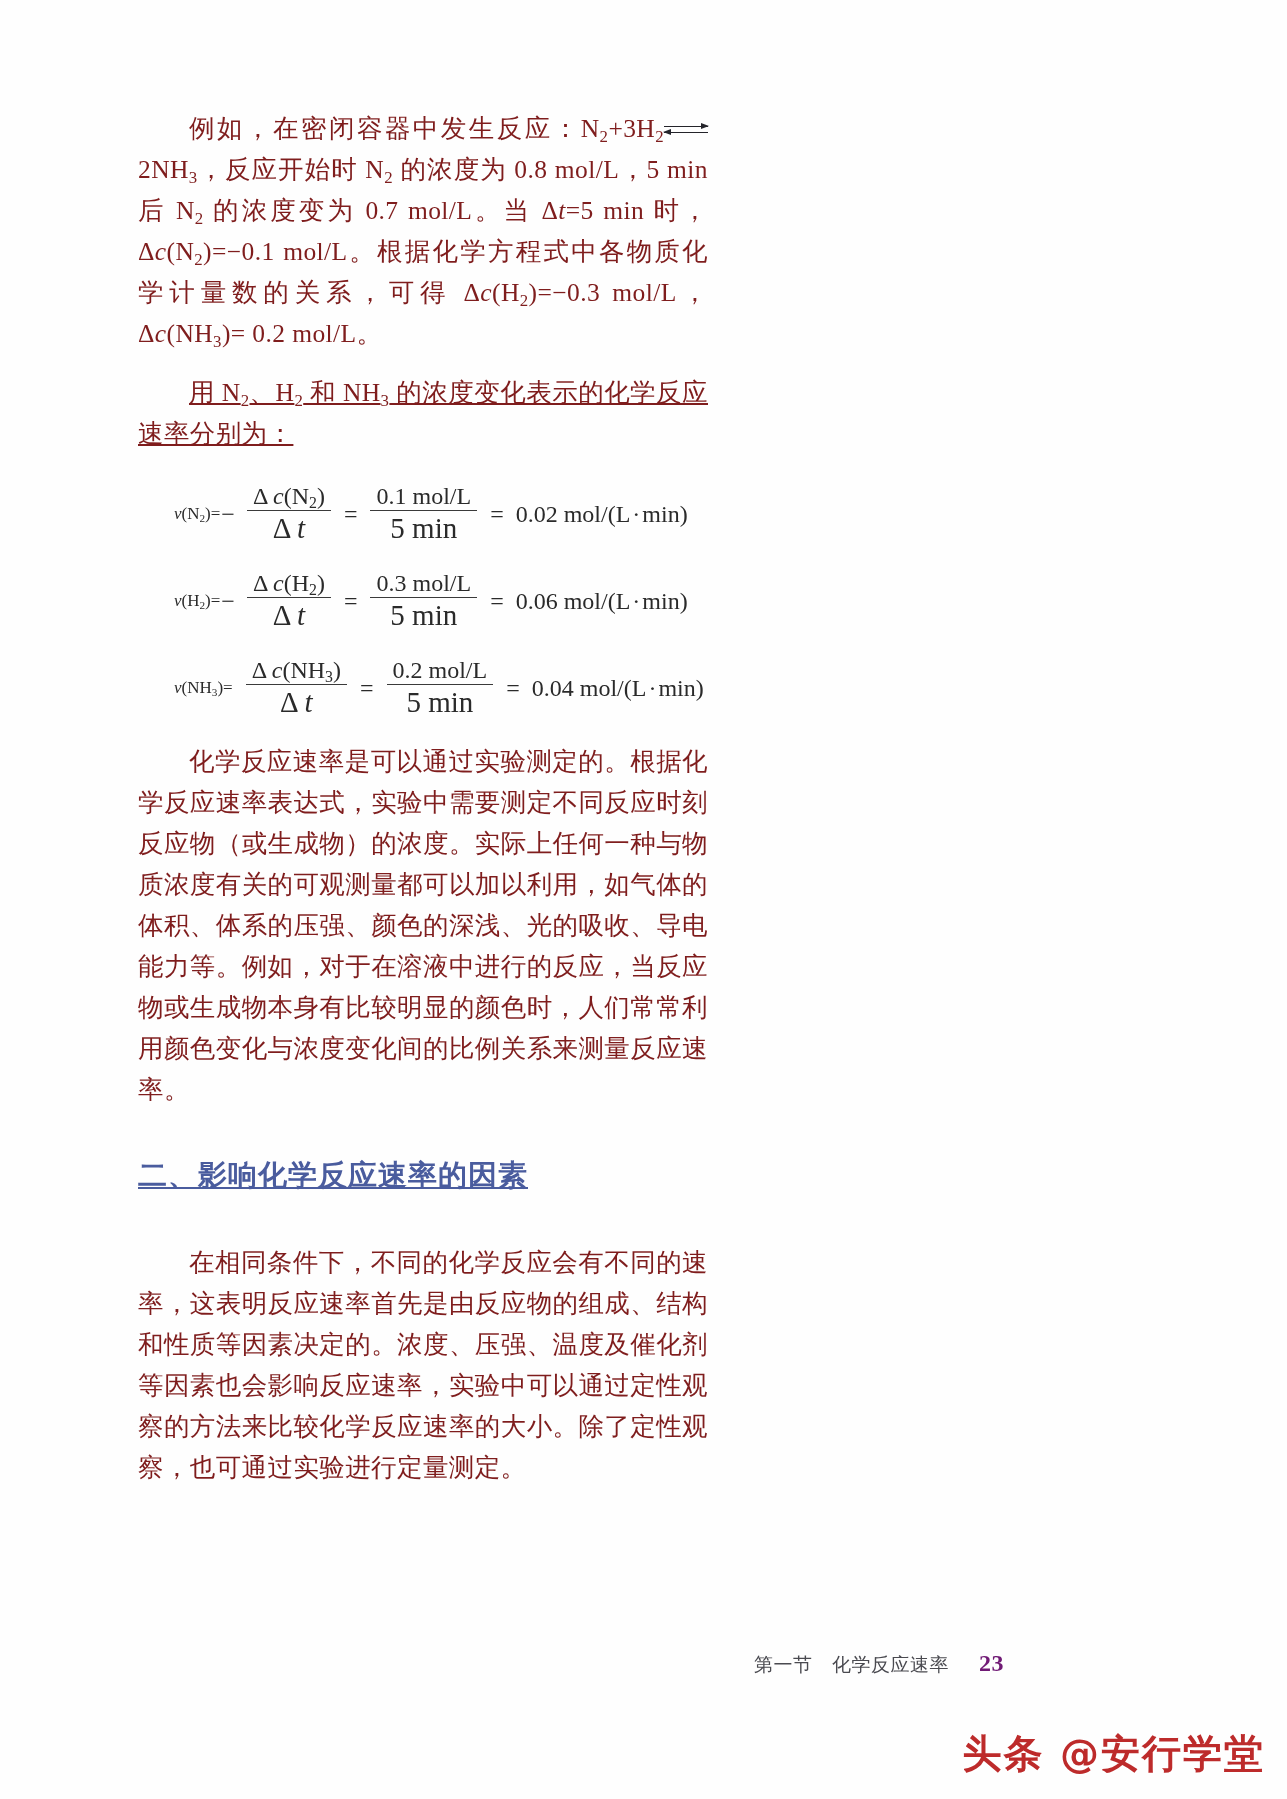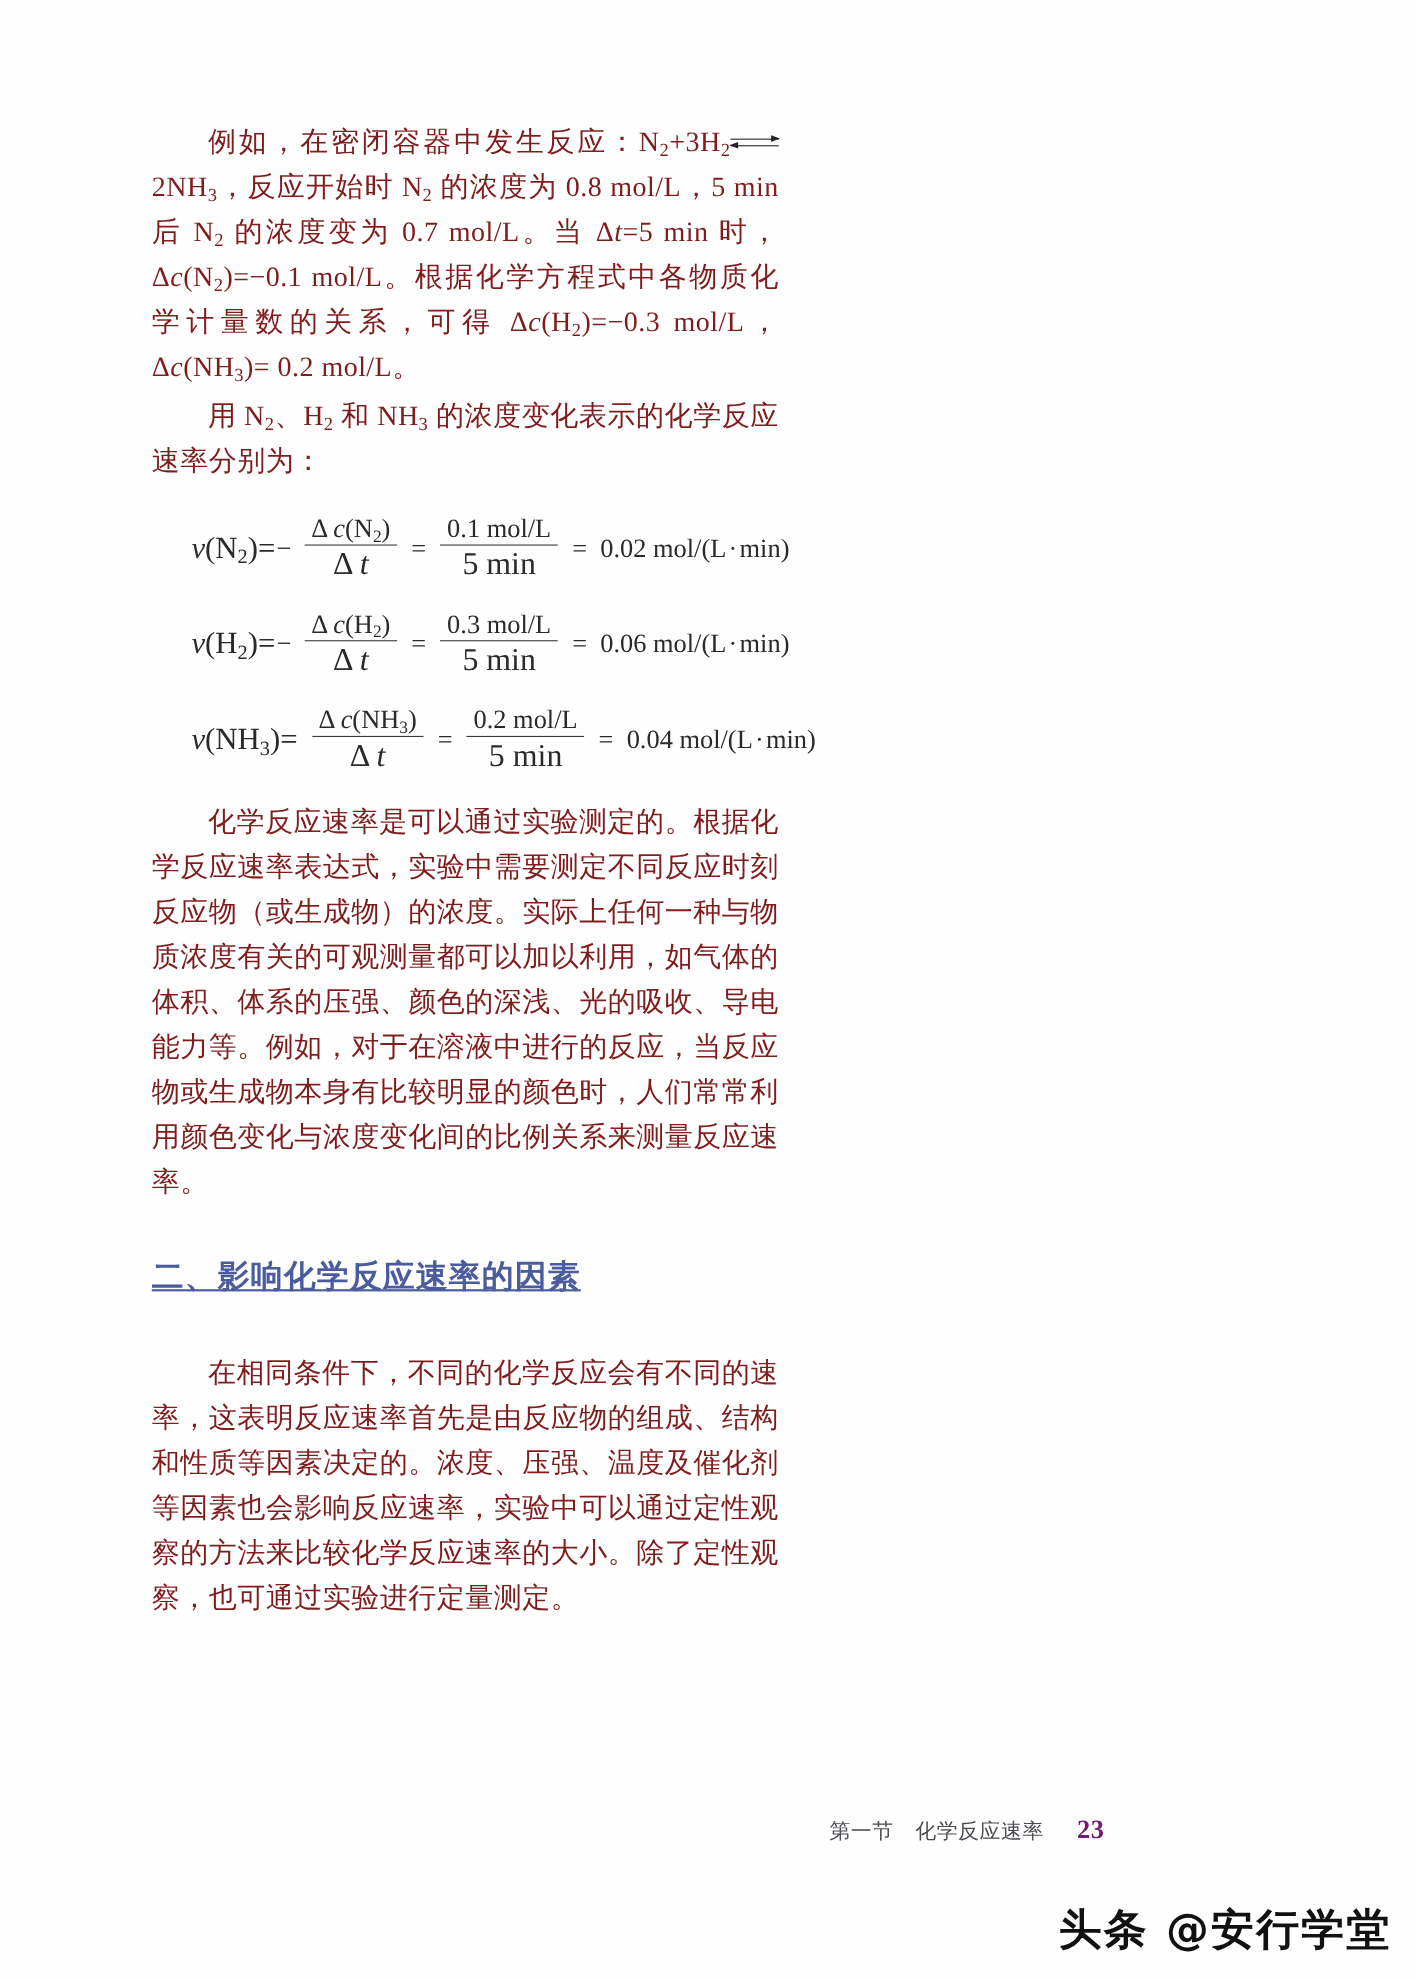--- a/index.html
+++ b/index.html
@@ -32,21 +32,21 @@
   
   .para {
     font-size: 25.5px;
     line-height: 41px;
     text-align: justify;
     text-justify: inter-ideograph;
     letter-spacing: 0.4px;
     color: #7f1d1d;
     margin: 0 0 0 0;
   }
-  .para + .para { margin-top: 3px; }
+  .para + .para { margin-top: 18px; text-decoration: underline; }
   .indent { text-indent: 51px; }
 
   sub {
     font-size: 0.66em;
     vertical-align: -0.28em;
     line-height: 0;
   }
   .it { font-style: italic; }
   .eq-arrow {
     display: inline-block;
@@ -89,21 +89,21 @@
     display: flex;
     align-items: center;
     font-size: 24px;
     line-height: 1;
     margin-bottom: 28px;
     padding-left: 36px;
     white-space: nowrap;
   }
   .formula-row:last-child { margin-bottom: 0; }
 
-  .f-lhs { font-size: 28px; }
+  .f-lhs { font-size: 17px; }
   .f-lhs .v { font-style: italic; font-family: "Liberation Serif", serif; }
   .f-minus {
     display: inline-block;
     padding: 0 5px 0 1px;
   }
   .frac {
     display: inline-flex;
     flex-direction: column;
     align-items: center;
     margin: 0 7px;
@@ -152,21 +152,21 @@
   }
 
   
   .watermark {
     position: absolute;
     right: 22px;
     bottom: 18px;
     font-family: "DejaVu Sans", "Liberation Sans", sans-serif;
     font-weight: bold;
     font-size: 39px;
-    color: #000000;
+    color: #b91c1c;
     letter-spacing: 2px;
     text-shadow: 1.5px 1.5px 0 rgba(255,255,255,0.95);
     opacity: 0.93;
     white-space: nowrap;
   }
 </style>
 </head>
 <body>
 
 <div class="page">

